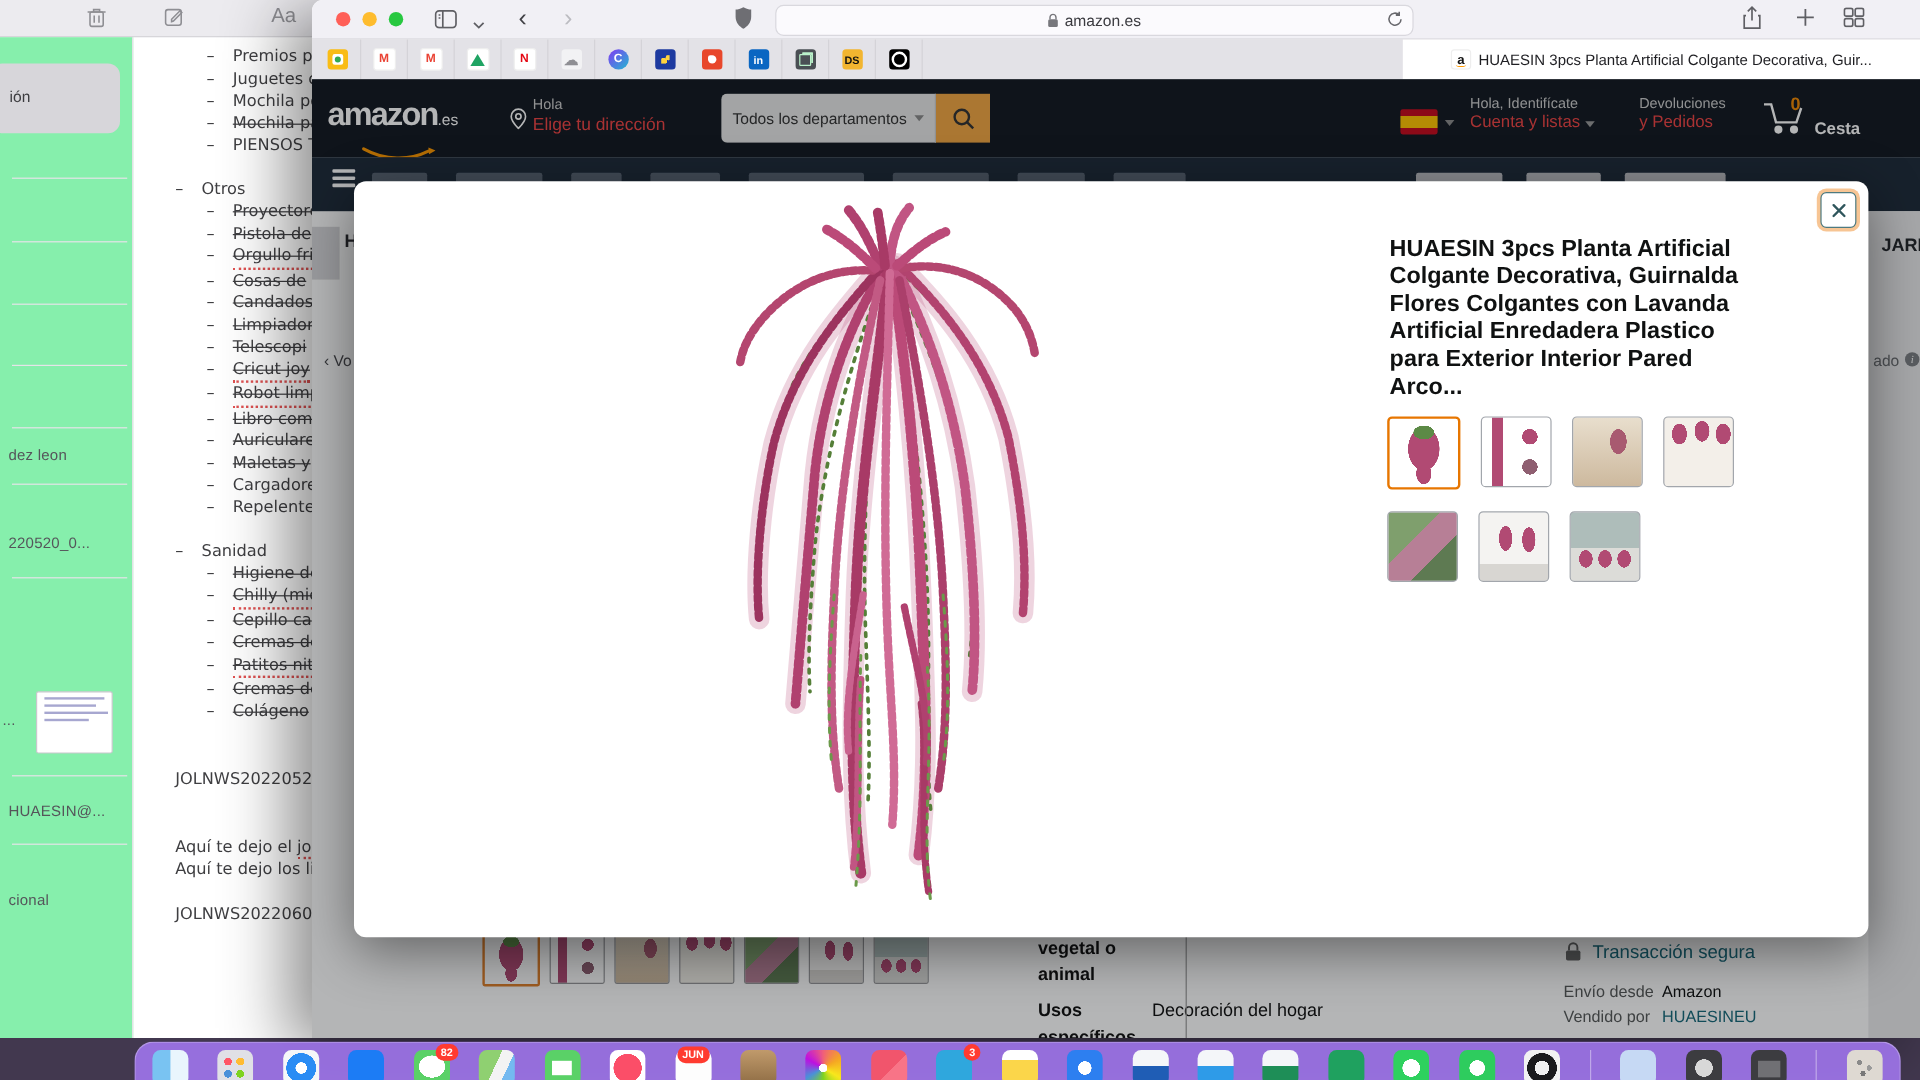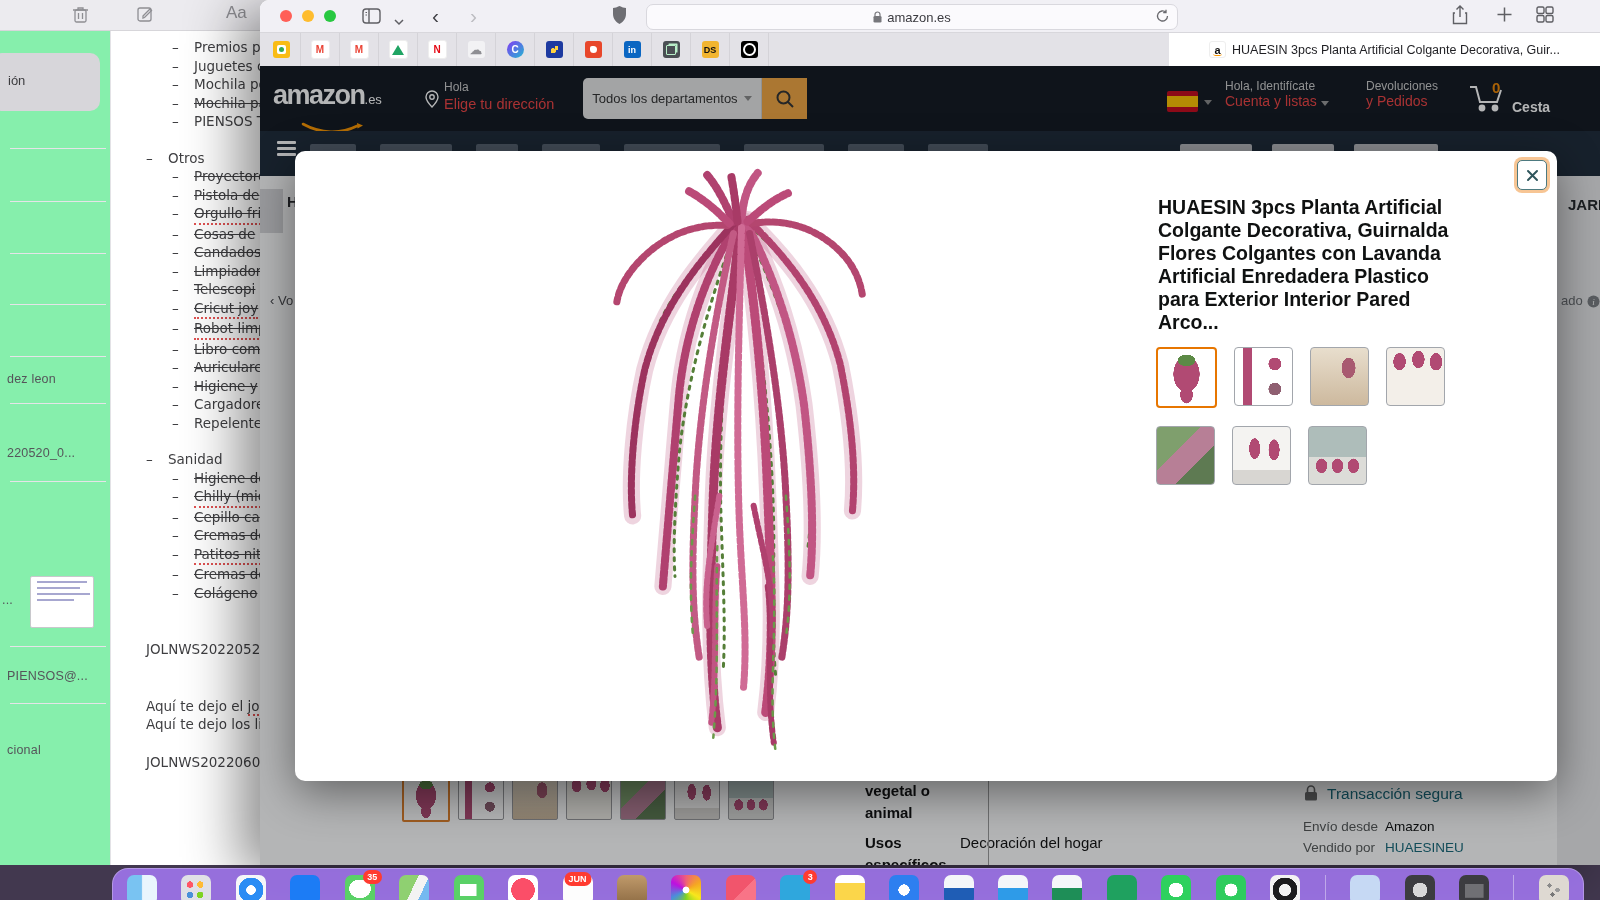--- a/index.html
+++ b/index.html
@@ -53,40 +53,40 @@
   .tfv{width:15px;height:15px;border-radius:3px;display:grid;place-items:center;flex:none}
 
   
   .content{position:absolute;left:0;top:66px;right:0;bottom:0;background:#fff}
   .az-header{position:absolute;left:0;top:0;right:0;height:65px;background:#131921;color:#fff}
   .az-logo{position:absolute;left:13px;top:14px;font-size:27px;font-weight:bold;letter-spacing:-1.5px;color:#fff}
   .az-logo small{font-size:13px;font-weight:normal;letter-spacing:0}
   .az-smile{position:absolute;left:28px;top:42px}
   .hdr-small{font-size:12px;color:#ccc}
   .hdr-bold{font-size:14px;font-weight:normal;color:#ef4444}
-  .srch{position:absolute;left:323px;top:12px;width:617px;height:41px;border-radius:5px;display:flex;overflow:hidden}
+  .srch{position:absolute;left:341px;top:12px;width:617px;height:41px;border-radius:5px;display:flex;overflow:hidden}
   .srch-dd{width:178px;background:#e7e7e7;color:#333;font-size:13px;display:flex;align-items:center;justify-content:center;gap:6px;border-right:1px solid #cdcdcd}
   .srch-in{flex:1;border:0;outline:0;font-size:15px;padding:0 12px;color:#111;font-family:"Liberation Sans",sans-serif}
   .srch-btn{width:45px;background:#f3a742;border:0;display:grid;place-items:center;cursor:pointer}
   .caret{display:inline-block;width:0;height:0;border-left:4px solid transparent;border-right:4px solid transparent;border-top:5px solid #8a8a8a}
   .flag{position:absolute;left:907px;top:25px;width:31px;height:21px;border-radius:2px;
         background:linear-gradient(#c60b1e 0 26%,#ffc400 26% 74%,#c60b1e 74%)}
   .flag-caret{position:absolute;left:944px;top:34px}
   .cart{position:absolute;left:1208px;top:15px}
   .cart-count{position:absolute;left:24px;top:-2px;color:#f08804;font-weight:bold;font-size:15px}
   .cart-label{position:absolute;left:44px;top:18px;font-size:14px;font-weight:bold;color:#fff}
   .az-nav{position:absolute;left:0;top:65px;right:0;height:45px;background:#1f2b3a}
   .burger{position:absolute;left:17px;top:10px;width:19px}
   .burger i{display:block;height:2.5px;background:#fff;margin-bottom:3.5px;border-radius:1px}
   .gpill{position:absolute;top:13px;height:9px;border-radius:2px;background:#8d97a5;opacity:.55}
   .gpill.br{background:#e8e8ea;opacity:.8}
 
   .right-band{position:absolute;left:1297px;top:110px;width:43px;bottom:0;background:#ebebed}
   .rb-jardin{position:absolute;left:11px;top:20px;font-size:15px;font-weight:bold;color:#24282c;white-space:nowrap}
-  .rb-ado{position:absolute;left:4px;top:117px;font-size:13px;color:#6b6e71;display:flex;gap:4px;align-items:flex-end}
+  .rb-ado{position:absolute;left:4px;top:117px;font-size:13px;color:#6b6e71;display:flex;gap:4px;align-items:flex-start}
   .lfrag-box{position:absolute;left:0;top:123px;width:23px;height:44px;background:#d9d9db}
   .lfrag-h{position:absolute;left:27px;top:127px;font-size:15px;font-weight:bold;color:#2a2a2e}
   .lfrag-vo{position:absolute;left:10px;top:227px;font-size:13px;color:#4a4a4e;white-space:nowrap}
 
   
   .bthumbs{position:absolute;left:142px;top:708px;display:flex;gap:8px}
   .bth{width:44px;height:44px;border:1px solid #98999b;border-radius:2px}
   .bth.sel{border:2px solid #e0802a}
   .tcol{position:absolute;font-size:15px;color:#111}
   .tcol.b{font-weight:bold}
@@ -198,21 +198,21 @@
     <div class="sb-div" style="top:672px"></div>
     <span class="sb-t" style="top:341px">dez leon</span>
     <span class="sb-t" style="top:415px">220520_0...</span>
     <span class="sb-t" style="top:562px;left:2px">...</span>
     <div class="sb-thumb">
         <i></i>
         <i></i>
         <i></i>
         <i></i>
       </div>
-    <span class="sb-t" style="top:638px">PIENSOS@...</span>
+    <span class="sb-t" style="top:638px">HUAESIN@...</span>
     <span class="sb-t" style="top:712px">cional</span>
   </div>
   <div class="note-body">
       <div class="ngroup">
         <div class="nrow ind">
           <span class="dash">–</span>
           <span class="ntx">Premios p</span>
         </div>
         <div class="nrow ind">
           <span class="dash">–</span>
@@ -275,21 +275,21 @@
         <div class="nrow ind">
           <span class="dash">–</span>
           <span class="ntx strike">Libro com</span>
         </div>
         <div class="nrow ind">
           <span class="dash">–</span>
           <span class="ntx strike">Auriculare</span>
         </div>
         <div class="nrow ind">
           <span class="dash">–</span>
-          <span class="ntx strike">Higiene y</span>
+          <span class="ntx strike">Maletas y</span>
         </div>
         <div class="nrow ind">
           <span class="dash">–</span>
           <span class="ntx">Cargadore</span>
         </div>
         <div class="nrow ind">
           <span class="dash">–</span>
           <span class="ntx">Repelente</span>
         </div>
       </div>
@@ -631,21 +631,21 @@
     </div>
   </div>
 </div>
 
 <div class="dock">
   <span class="dk dk-finder"></span>
   <span class="dk dk-launchpad"></span>
   <span class="dk dk-safari"></span>
   <span class="dk dk-blueapp"></span>
   <span class="dk dk-messages">
-      <span class="badge">35</span>
+      <span class="badge">82</span>
     </span>
   <span class="dk dk-maps"></span>
   <span class="dk dk-facetime"></span>
   <span class="dk dk-music"></span>
   <span class="dk dk-calendar">
       <span class="badge wide">JUN</span>
     </span>
   <span class="dk dk-brown"></span>
   <span class="dk dk-photos"></span>
   <span class="dk dk-redmail"></span>

